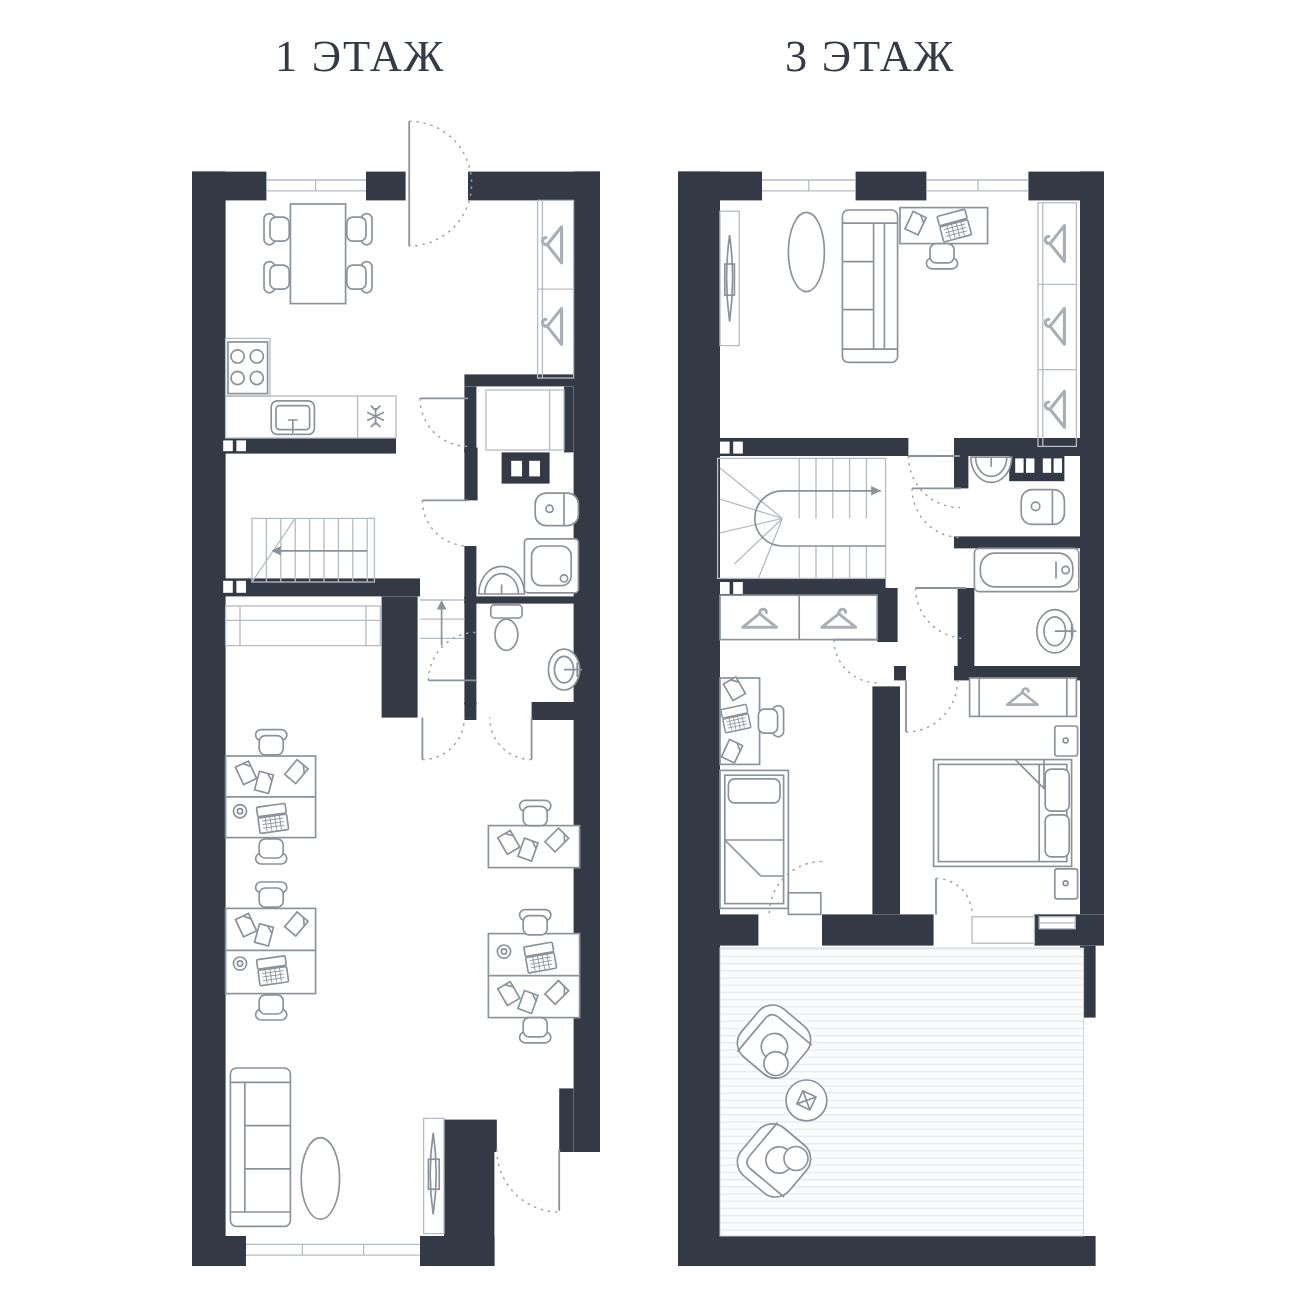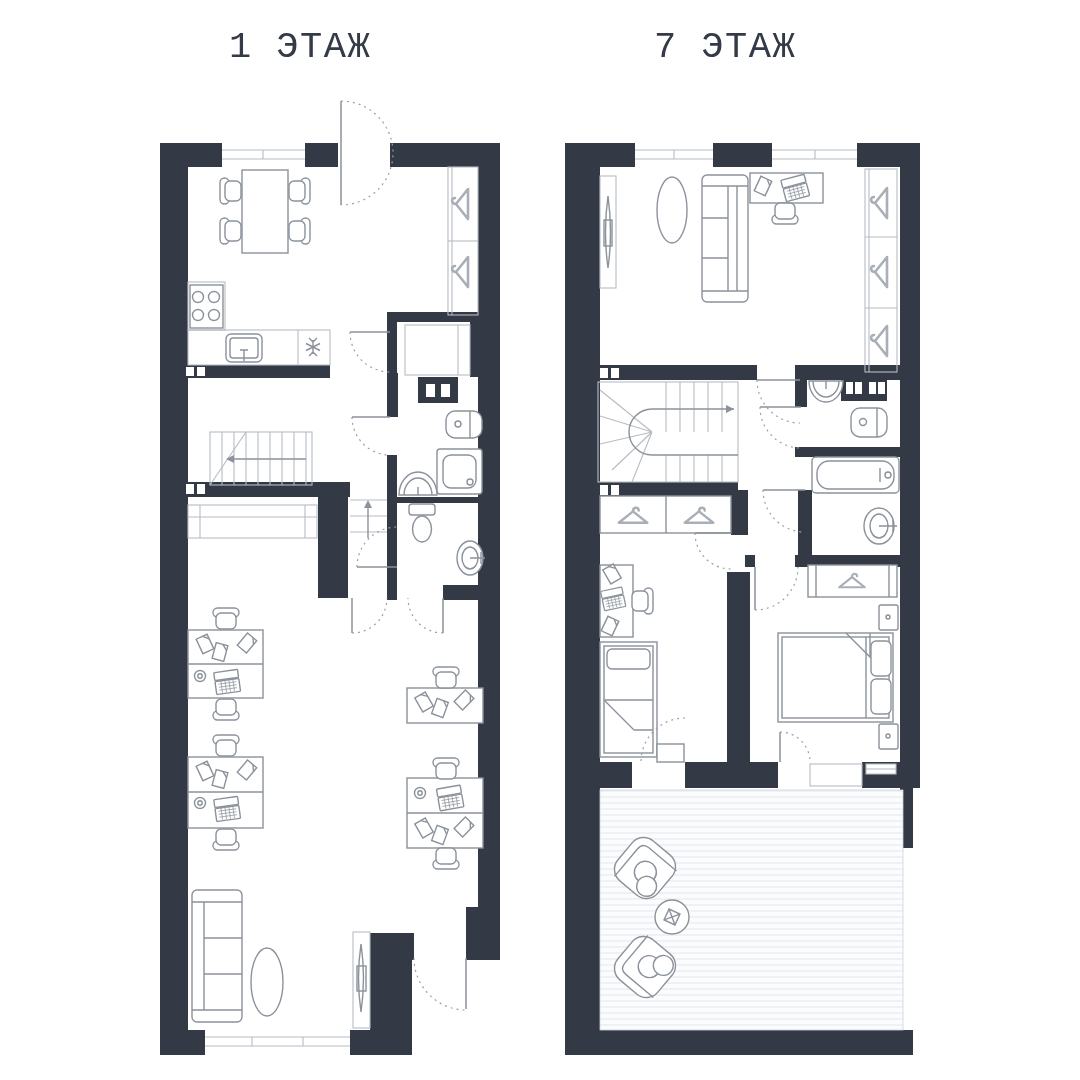--- a/index.html
+++ b/index.html
@@ -1,17 +1,17 @@
 <!DOCTYPE html>
 <html><head>
 <meta charset="utf-8">
 <style>
   html,body{margin:0;padding:0;background:#ffffff;}
   .canvas{position:relative;width:956px;height:1080px;background:#ffffff;overflow:hidden;
-          font-family:Liberation Mono, monospace;}
+          font-family:Liberation Serif, serif;}
   .floor-title{position:absolute;top:26px;width:260px;text-align:center;
                font-size:37px;font-weight:500;letter-spacing:1.5px;color:#343B46;}
   #title-f1{left:170px;}
   #title-f2{left:595px;}
   svg{position:absolute;left:0;top:0;}
   .w{fill:#333A45;stroke:none;}
   .f{fill:none;stroke:#8B929B;stroke-width:1.4;}
   .fw{fill:#ffffff;stroke:#8B929B;stroke-width:1.4;}
   .lt{fill:none;stroke:#B6BCC4;stroke-width:1.1;}
   .ltw{fill:#ffffff;stroke:#B6BCC4;stroke-width:1.1;}
@@ -21,21 +21,21 @@
   .hang{fill:none;stroke:#A9AFB7;stroke-width:2.6;stroke-linecap:round;stroke-linejoin:round;}
   .vent{fill:#ffffff;}
   .ah{fill:#8B929B;stroke:none;}
 </style>
 </head>
 <body>
 
 <div class="canvas">
 
   <div class="floor-title" id="title-f1">1 ЭТАЖ</div>
-  <div class="floor-title" id="title-f2">7 ЭТАЖ</div>
+  <div class="floor-title" id="title-f2">3 ЭТАЖ</div>
 
   <svg width="1080" height="1080" viewBox="0 0 1080 1080">
     <defs>
       <pattern id="deck" width="6" height="6" patternUnits="userSpaceOnUse">
         <rect width="6" height="6" fill="#FBFCFD"></rect>
         <line x1="0" y1="5" x2="6" y2="5" stroke="#E8EBEF" stroke-width="1.2"></line>
       </pattern>
       <g id="sym-chair">
         <rect class="fw" x="-13" y="-11" width="26" height="9" rx="4.5"></rect>
         <rect class="fw" x="-10" y="-6" width="20" height="16" rx="5"></rect>

